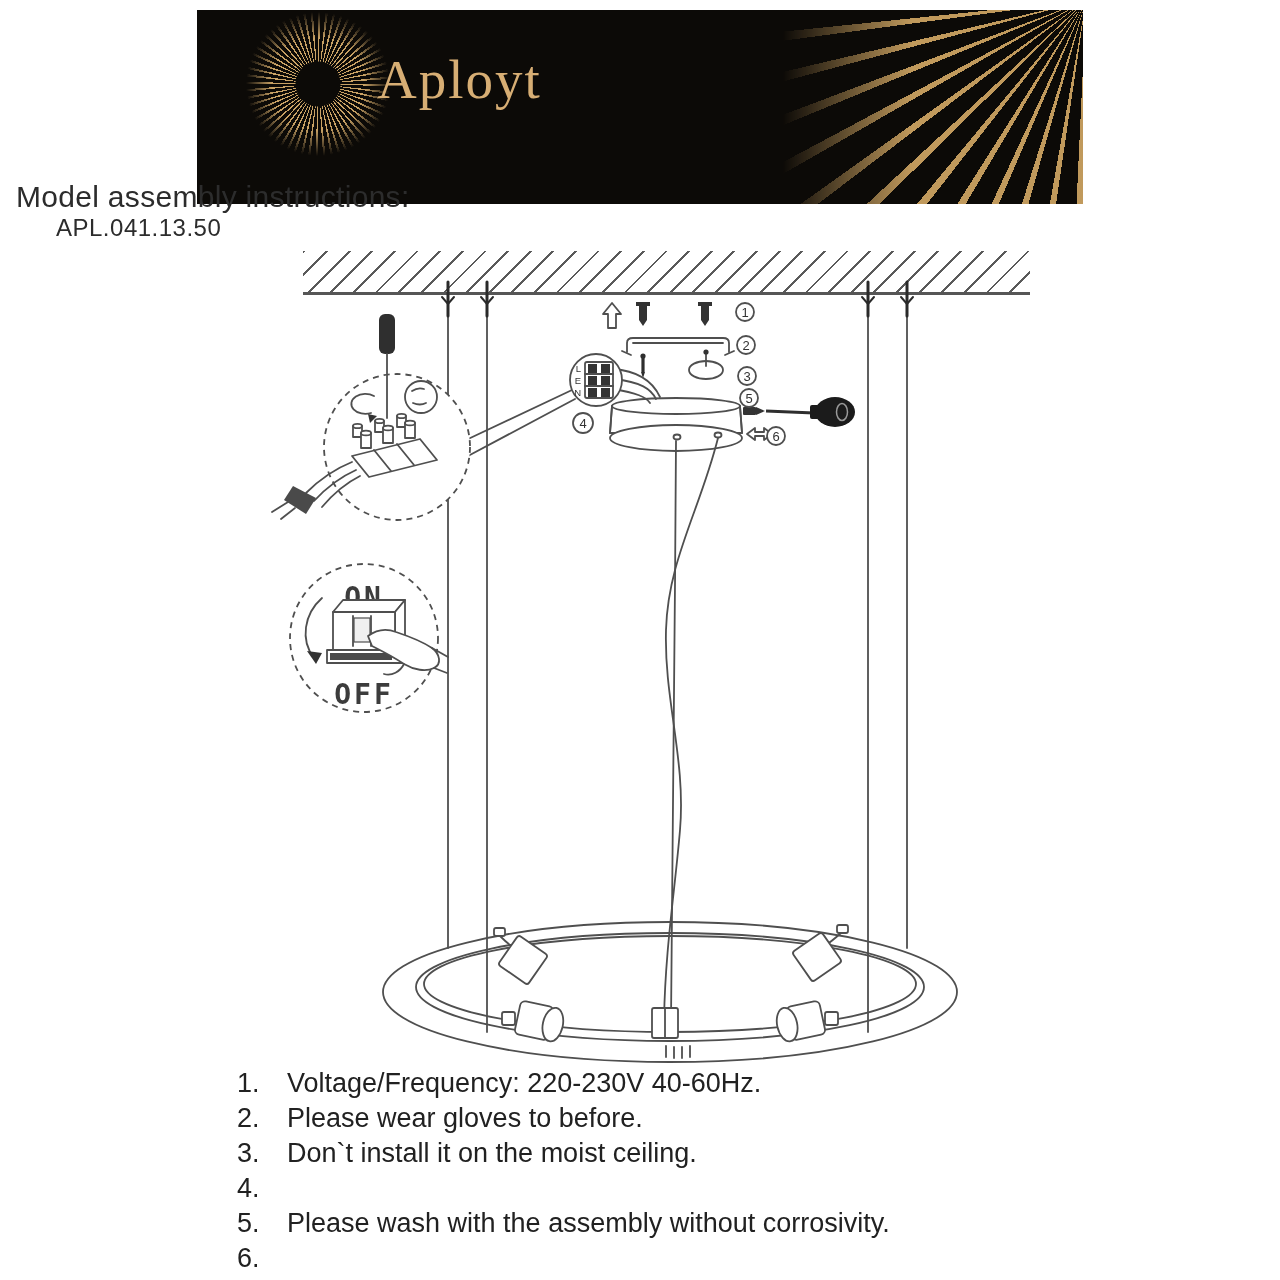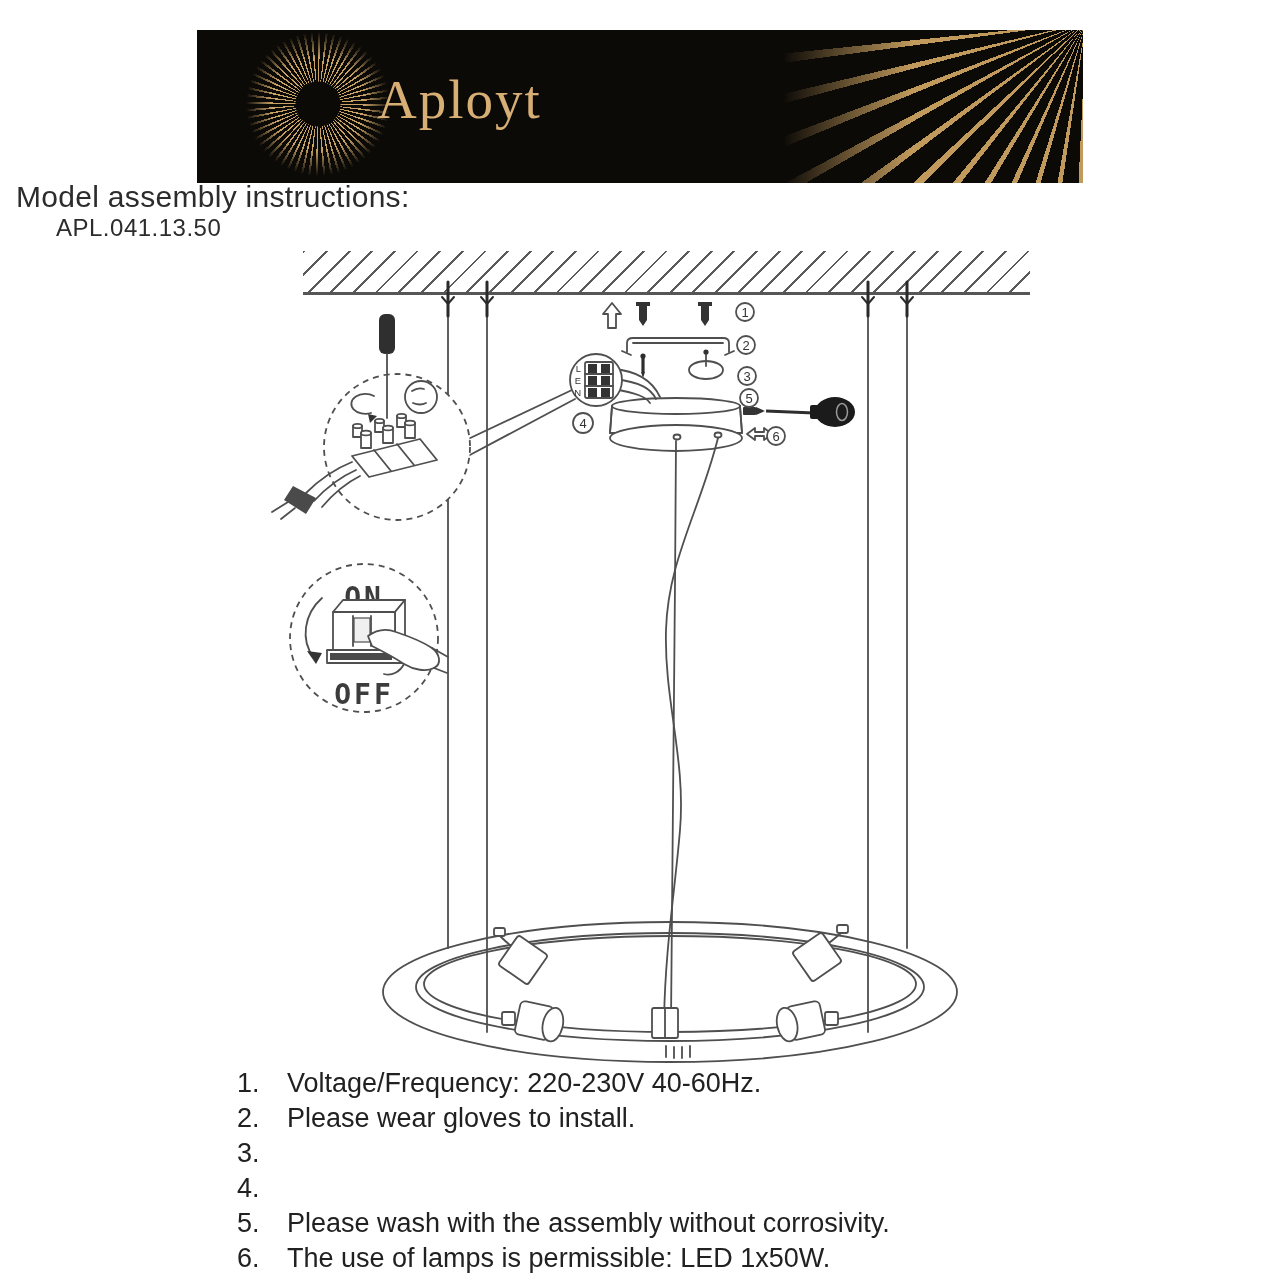--- a/index.html
+++ b/index.html
@@ -1,21 +1,21 @@
 <!DOCTYPE html>
 <html><head>
 <meta charset="utf-8">
 <style>
   html,body{margin:0;padding:0;background:#ffffff;}
   #page{position:relative;width:1280px;height:1280px;background:#ffffff;overflow:hidden;
         font-family:"Liberation Sans",sans-serif;}
 
   
-  .header-band{position:absolute;left:197px;top:10px;width:886px;height:153px;
-               background:#0c0a07;overflow:hidden;margin-top:20px;}
+  .header-band{position:absolute;left:197px;top:10px;width:886px;height:194px;
+               background:#0c0a07;overflow:hidden;}
   .logo-burst{position:absolute;left:46px;top:-1px;width:150px;height:150px;border-radius:50%;
     background:
       radial-gradient(circle at 50% 50%, #0c0a07 0 22px, rgba(12,10,7,0) 23px),
       radial-gradient(circle at 50% 50%, rgba(12,10,7,0) 0 46px, #0c0a07 72px),
       repeating-conic-gradient(#c9a265 0deg 1.9deg, #0c0a07 1.9deg 6deg);}
   .brand{position:absolute;left:180px;top:38px;font-family:"Liberation Serif",serif;
          font-size:55px;color:#d7ae74;letter-spacing:2px;}
   .header-rays{position:absolute;right:0;top:0;width:310px;height:100%;
     background:repeating-conic-gradient(from 181deg at 101% -5%,
       rgba(203,162,97,.95) 0deg 1.7deg, rgba(203,162,97,0) 1.7deg 7.4deg);
@@ -283,31 +283,31 @@
     </g>
   </svg>
 
   <div class="instructions">
     <div class="irow">
       <span class="inum">1.</span>
       <span>Voltage/Frequency: 220-230V 40-60Hz.</span>
     </div>
     <div class="irow">
       <span class="inum">2.</span>
-      <span>Please wear gloves to install.</span>
+      <span>Please wear gloves to before.</span>
     </div>
     <div class="irow">
       <span class="inum">3.</span>
+      <span>Don`t install it on the moist ceiling.</span>
     </div>
     <div class="irow">
       <span class="inum">4.</span>
     </div>
     <div class="irow">
       <span class="inum">5.</span>
       <span>Please wash with the assembly without corrosivity.</span>
     </div>
     <div class="irow">
       <span class="inum">6.</span>
-      <span>The use of lamps is permissible: LED 1x50W.</span>
     </div>
   </div>
 
 </div>
 
 </body></html>

